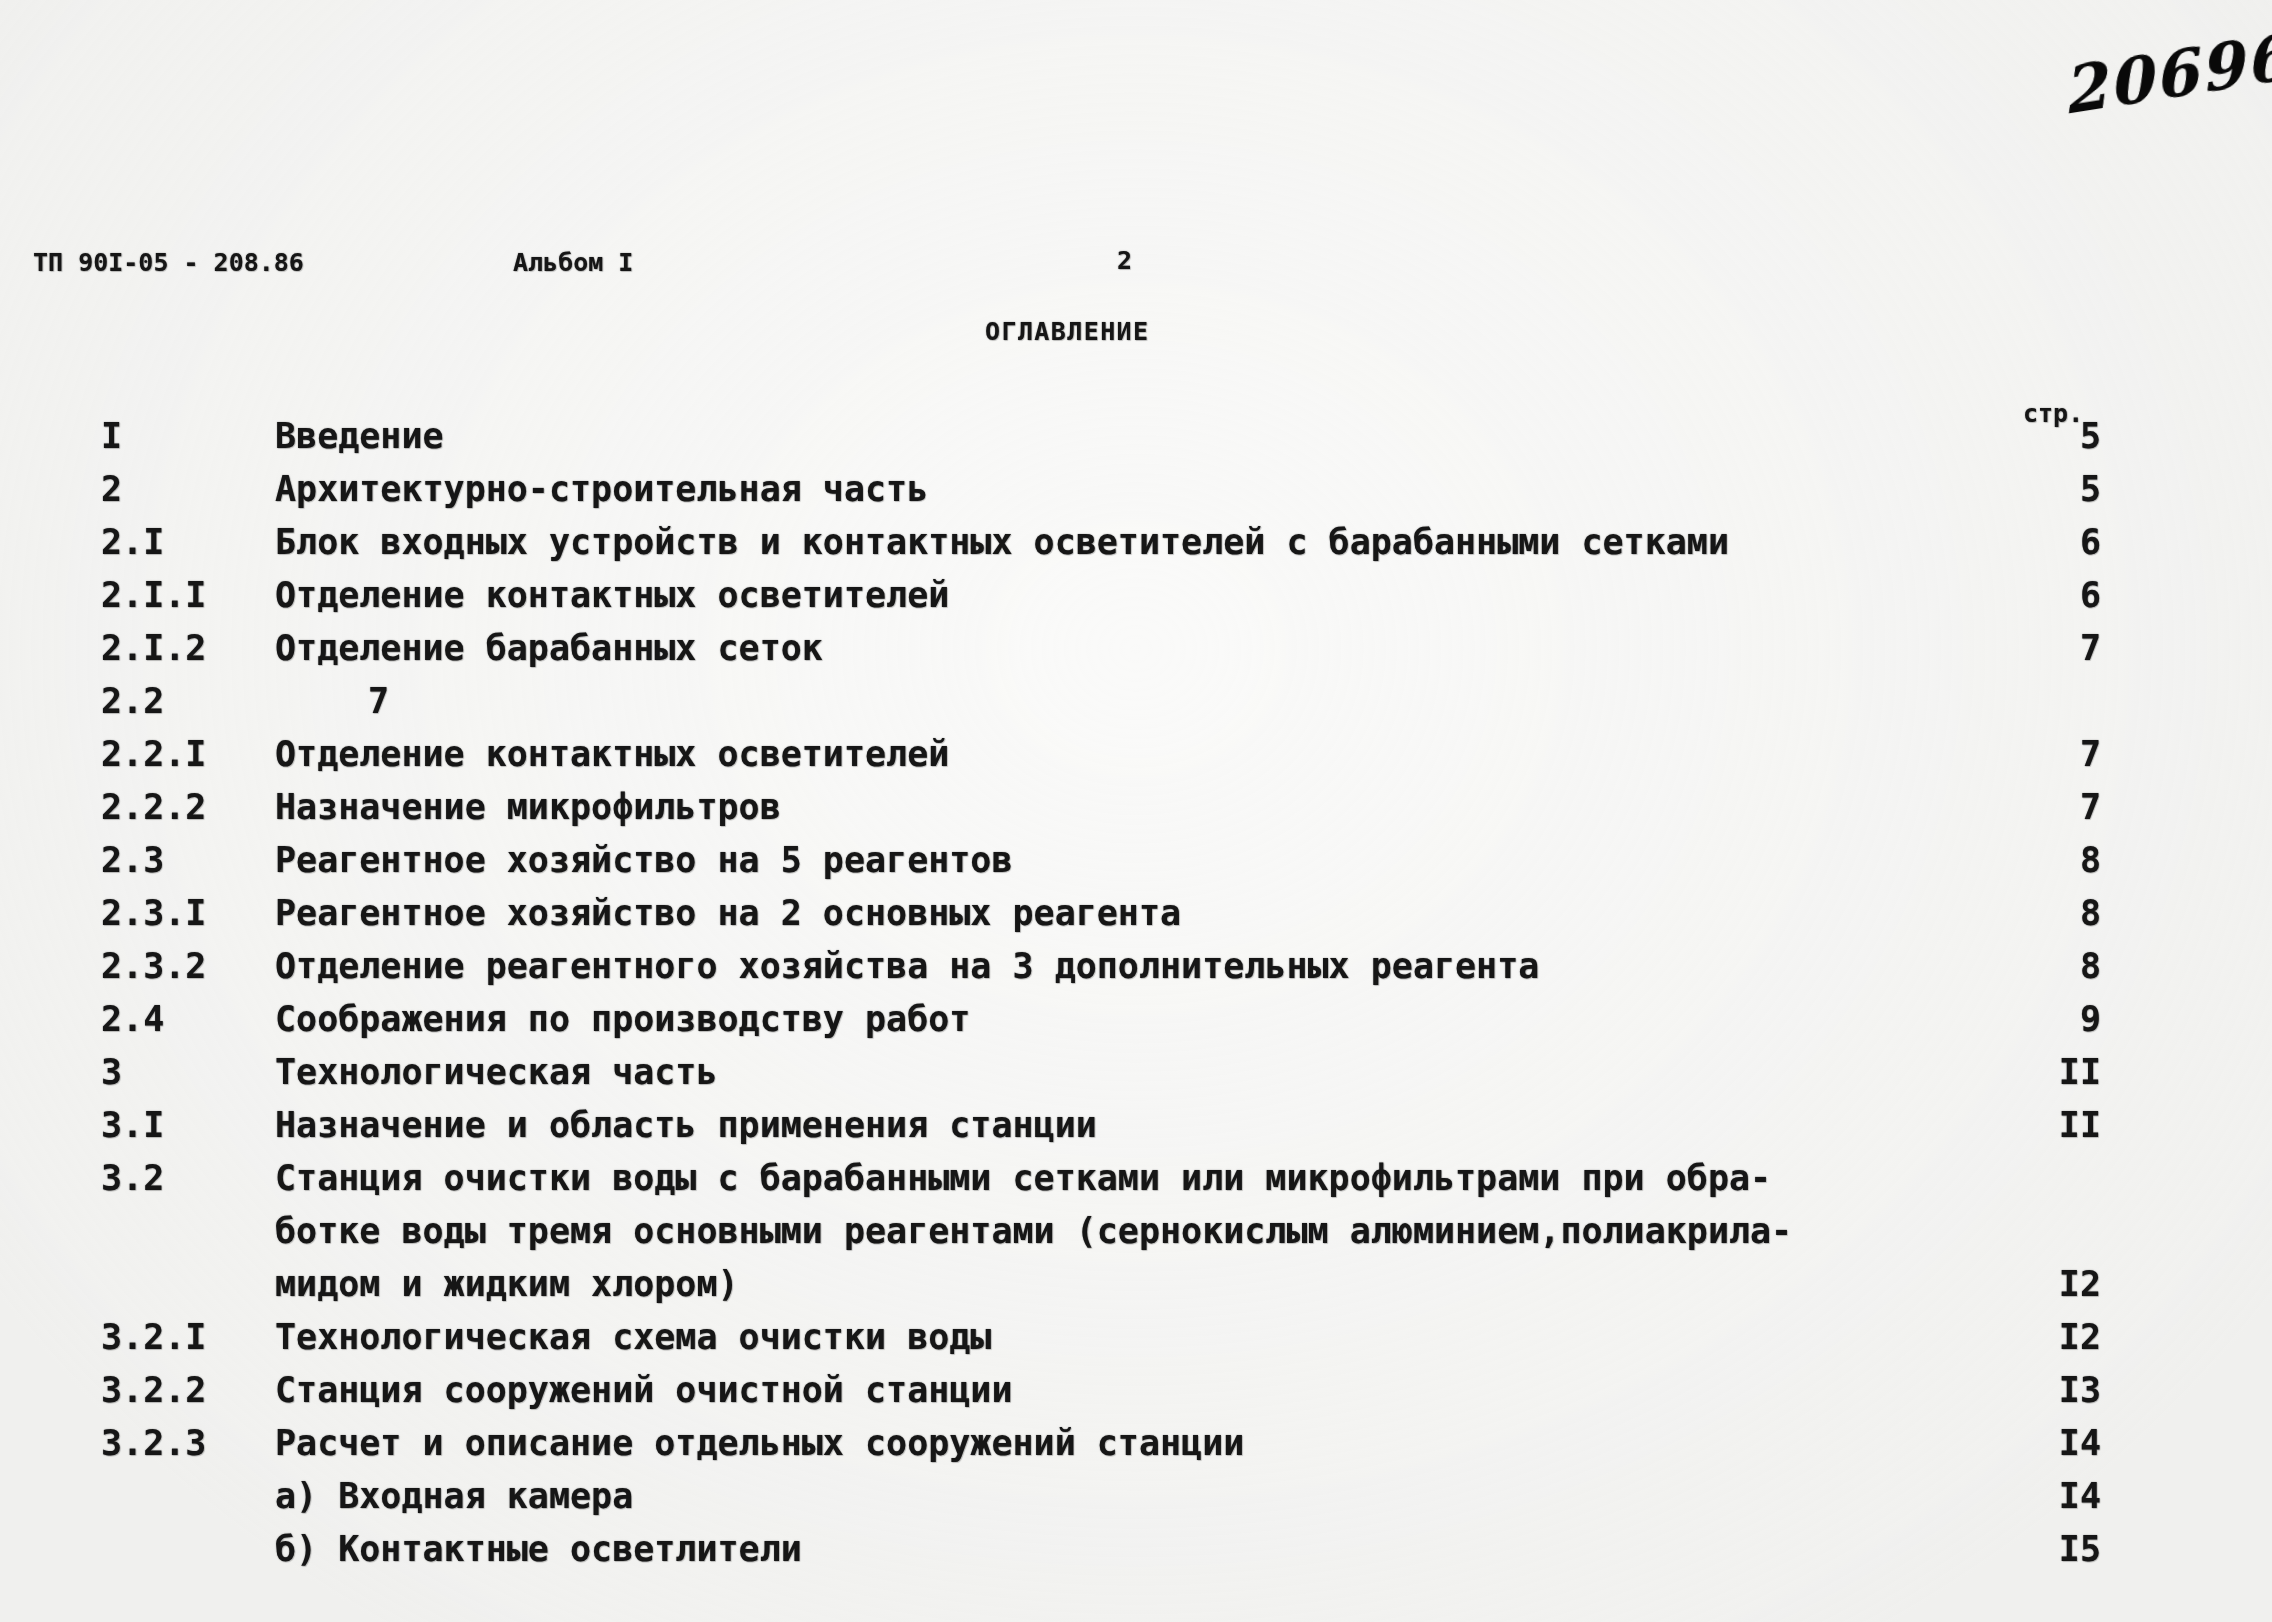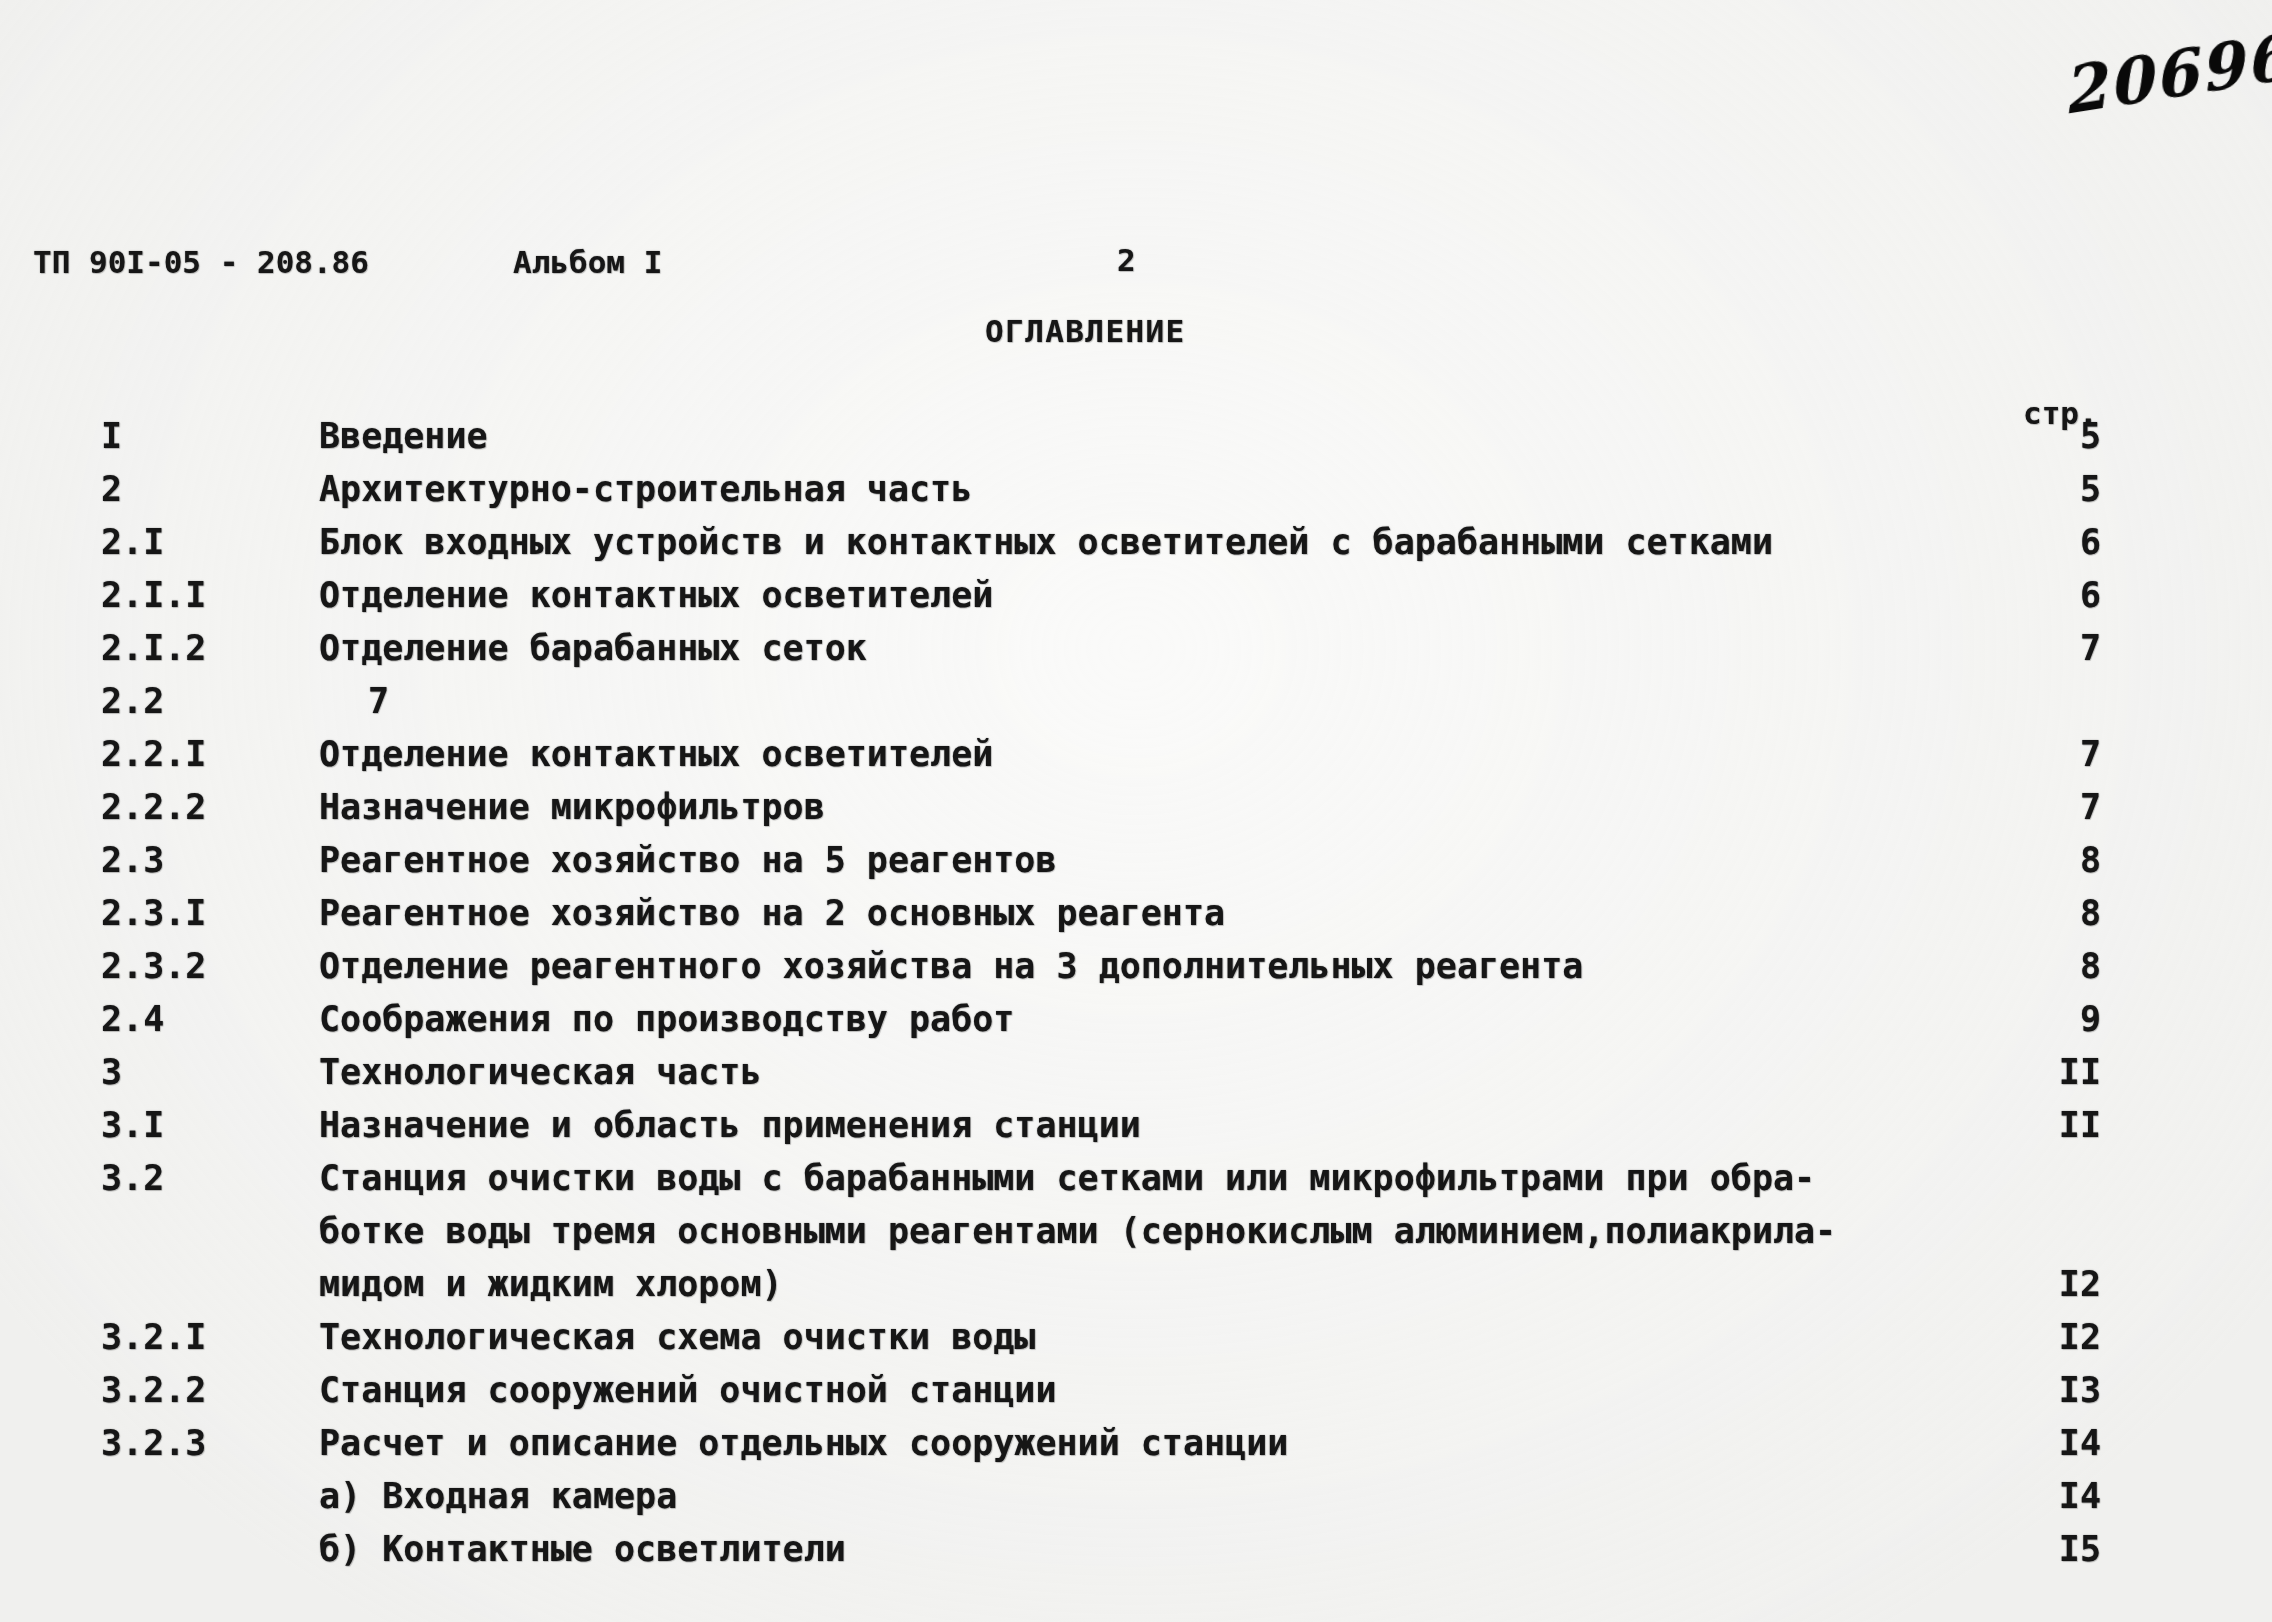--- a/index.html
+++ b/index.html
@@ -20,21 +20,21 @@
   }
   .sheet {
     position: absolute;
     inset: 0;
     filter: blur(0.3px) contrast(1.04);
   }
   .ink {
     text-shadow: 0 0 1.4px rgba(25,25,25,0.55), 0.9px 0.9px 0.9px rgba(25,25,25,0.18);
   }
   .typed {
-    font-size: 31px;
+    font-size: 25px;
     line-height: 53px;
     white-space: nowrap;
   }
   .doc-number   { position: absolute; left: 33px;   top: 236px; }
   .album        { position: absolute; left: 513px; top: 236px; }
   .page-number  { position: absolute; left: 1117px; top: 234px; }
   .title        { position: absolute; left: 985px; top: 305px; letter-spacing: 1.4px; }
   .col-header   { position: absolute; left: 2023px; top: 355px; margin-top: 32px; }
   .handwritten {
     position: absolute;
@@ -64,21 +64,20 @@
   }
   .col-num {
     flex: none;
     width: 174px;
     align-self: flex-start;
     white-space: nowrap;
   }
   .col-text {
     flex: 1;
     min-width: 0;
-    margin-left: 44px;
   }
   .col-text .line { white-space: nowrap; }
   .col-page {
     flex: none;
     min-width: 114px;
     text-align: right;
     white-space: nowrap;
   }
 </style>
 </head>

